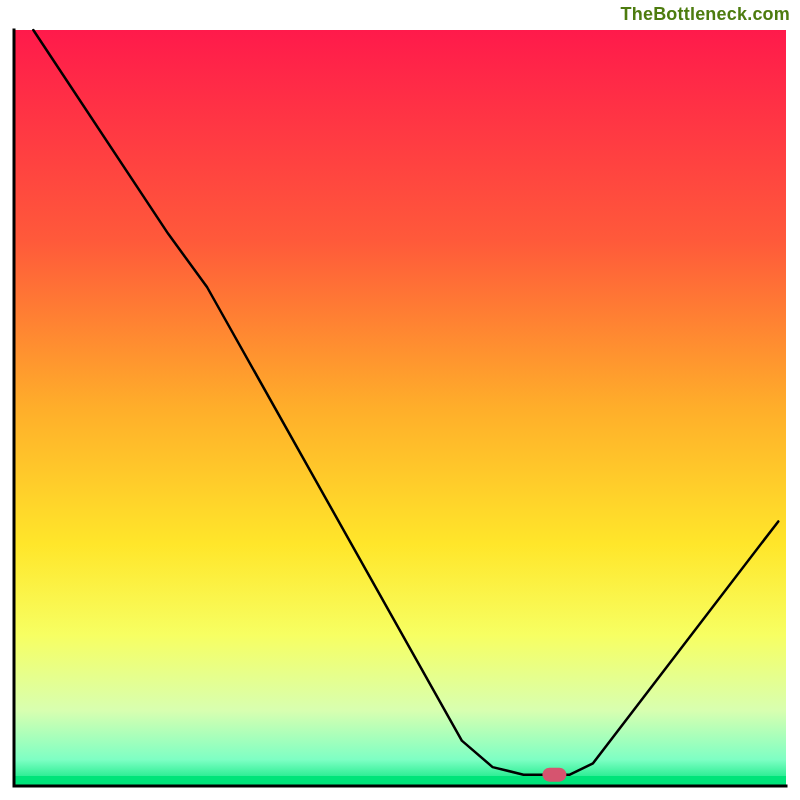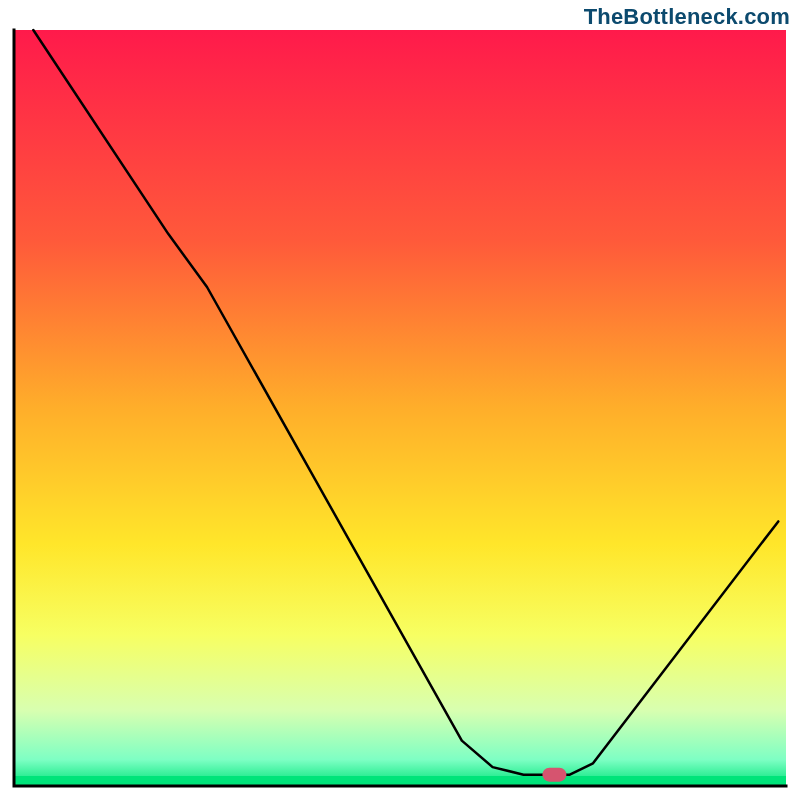--- a/index.html
+++ b/index.html
@@ -12,23 +12,23 @@
   }
   .container {
     position: relative;
     width: 800px;
     height: 800px;
   }
   .watermark {
     position: absolute;
     top: 4px;
     right: 10px;
-    font-size: 22px;
+    font-size: 18px;
     font-weight: 600;
-    color: #0c4a6e;
+    color: #4d7c0f;
     letter-spacing: 0.2px;
   }
   svg {
     display: block;
   }
 </style>
 </head>
 <body>
 
 <div class="container">

